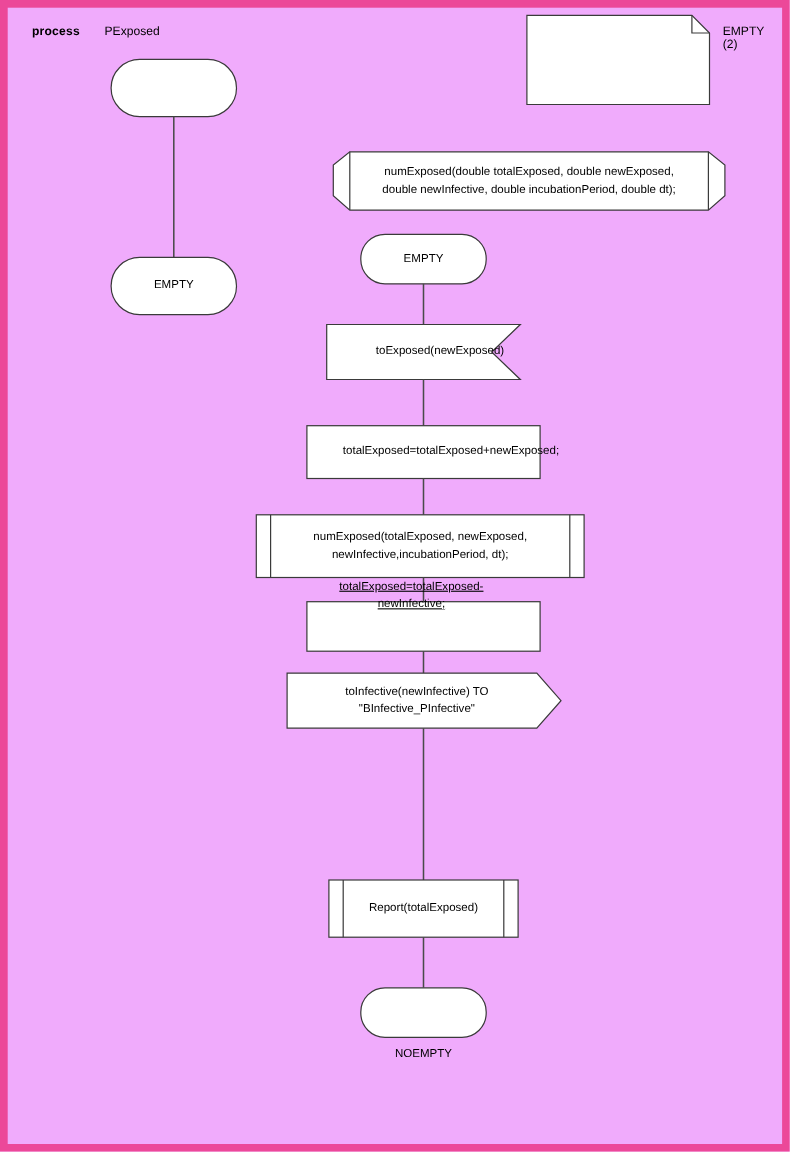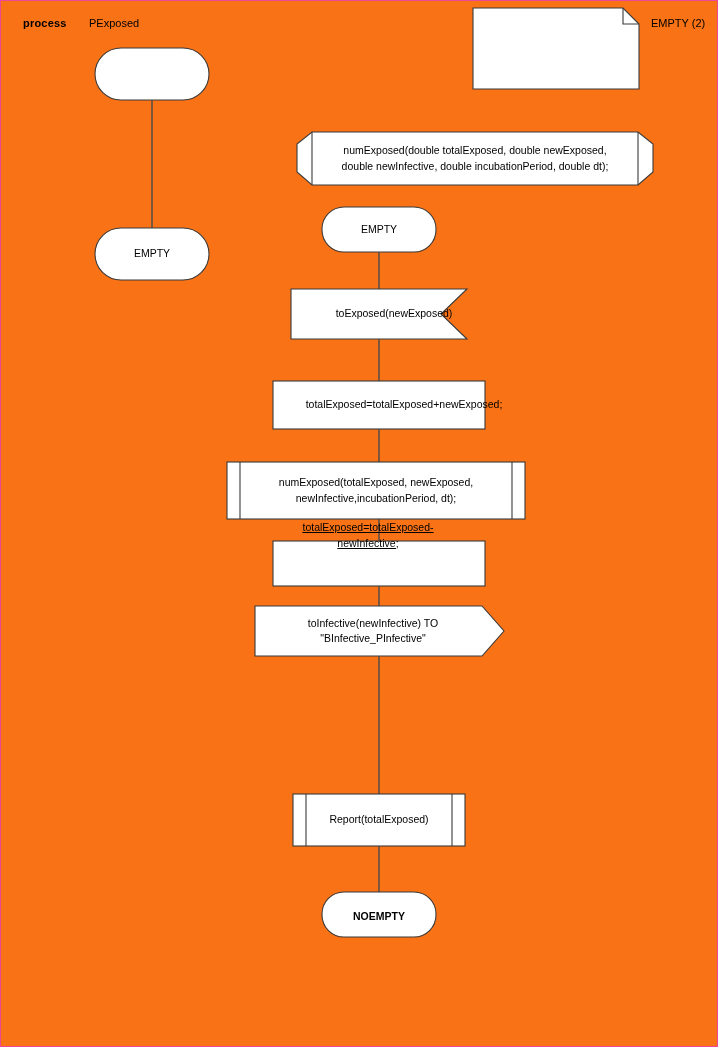--- a/index.html
+++ b/index.html
@@ -8,23 +8,23 @@
     padding: 0;
     background: #ffffff;
   }
   body {
     font-family: "Liberation Sans", "DejaVu Sans", sans-serif;
   }
   #page {
     position: relative;
     width: 718px;
     height: 1047px;
-    background: #f97316;
+    background: #f0abfc;
     box-sizing: border-box;
-    border: 1px solid #ec4899;
+    border: 7px solid #ec4899;
     overflow: hidden;
   }
   .abs { position: absolute; }
 
   
   .hdr-kw {
     left: 22px; top: 16px;
     font-size: 11px;
     font-weight: bold;
     color: #000;
@@ -186,15 +186,15 @@
 
   <div class="abs shape-text" style="left:239px; top:461px; width:272px; height:57px;">numExposed(totalExposed, newExposed,
 newInfective,incubationPeriod, dt);</div>
 
   <div class="abs shape-text" style="left:272px; top:512px; width:190px; height:45px;text-decoration:underline;">totalExposed=totalExposed-newInfective;</div>
 
   <div class="abs shape-text" style="left:305px; top:793px; width:146px; height:52px;">Report(totalExposed)</div>
 
   <div class="abs shape-text" style="left:258px; top:605px; width:228px; height:50px;">toInfective(newInfective) TO "BInfective_PInfective"</div>
 
-  <div class="abs shape-text" style="left:321px; top:891px; width:114px; height:50px;font-weight:bold;">NOEMPTY</div>
+  <div class="abs shape-text" style="left:321px; top:927px; width:114px; height:50px;">NOEMPTY</div>
 
 </div>
 
 </body></html>

